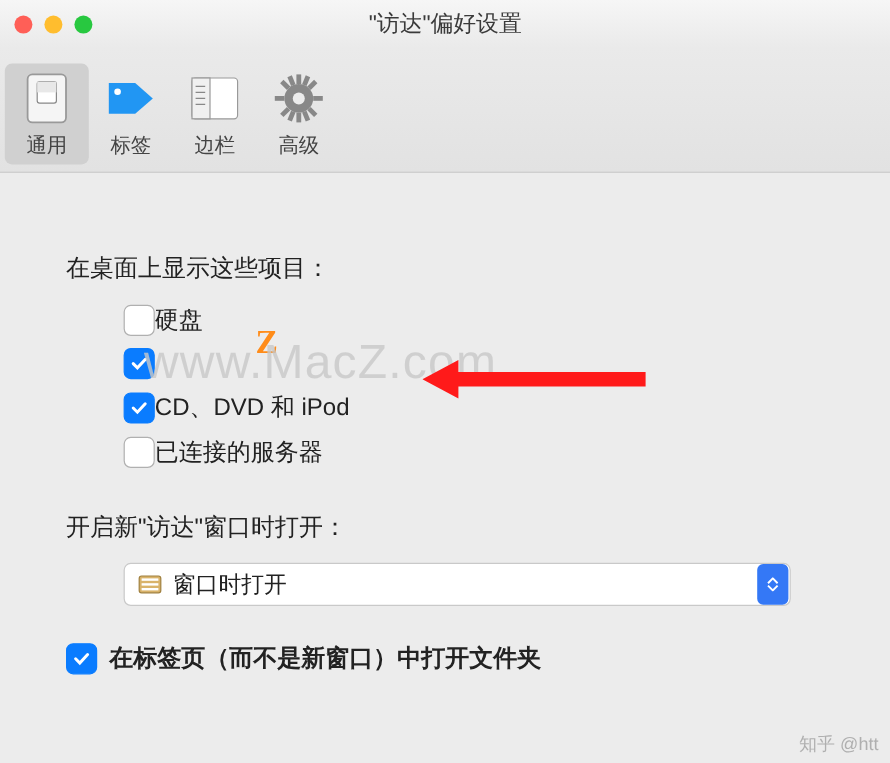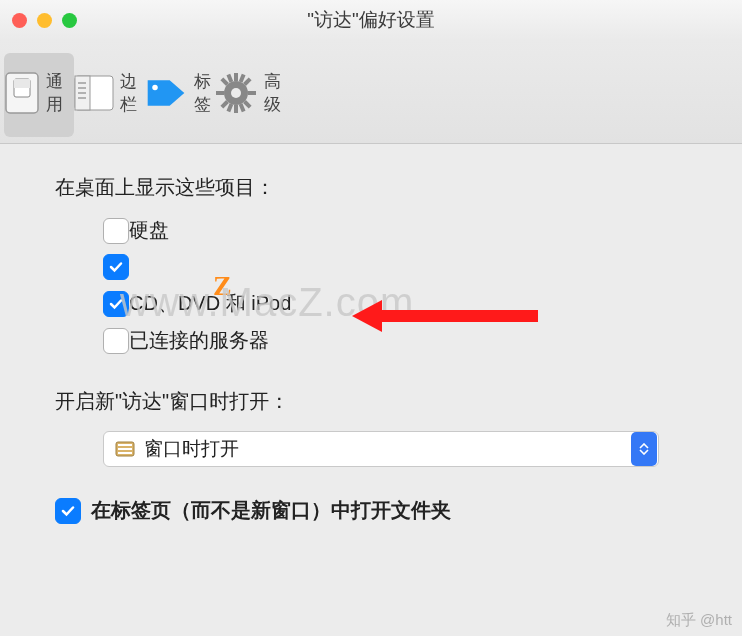--- a/index.html
+++ b/index.html
@@ -41,39 +41,40 @@
       background: linear-gradient(#eaeaea, #e2e2e2);
       border-bottom: 1px solid #c8c8c8;
       display: flex;
       align-items: flex-end;
       padding: 0 4px 6px 4px;
     }
     .tb-item {
       width: 70px;
       height: 84px;
       display: flex;
-      flex-direction: row;
+      flex-direction: column;
       align-items: center;
       justify-content: flex-end;
       gap: 6px;
       border-radius: 6px;
       cursor: pointer;
       padding-bottom: 4px;
     }
     .tb-item.selected { background: #d0d0d0; }
     .tb-icon { width: 44px; height: 44px; display: flex; align-items: center; justify-content: center; }
     .tb-label { font-size: 17px; color: #444; }
     
     .content {
       padding: 30px 40px 0 55px;
     }
     .section-label {
       font-size: 20px;
       color: #222;
       margin-bottom: 16px;
+      margin-top: 36px;
     }
     .check-list {
       margin-left: 48px;
       margin-bottom: 34px;
     }
     .check-row {
       display: flex;
       align-items: center;
       margin-bottom: 10px;
     }
@@ -169,39 +170,39 @@
       <svg width="36" height="44" viewBox="0 0 36 44">
         <rect x="2" y="2" width="32" height="40" rx="4" fill="#f5f5f5" stroke="#999" stroke-width="1.5"></rect>
         <rect x="10" y="8" width="16" height="18" rx="2" fill="#fff" stroke="#888"></rect>
         <rect x="10" y="8" width="16" height="9" fill="#e8e8e8"></rect>
       </svg>
     </div>
     <span class="tb-label">通用</span>
   </div>
   <div class="tb-item">
     <div class="tb-icon">
+      <svg width="48" height="36" viewBox="0 0 48 36">
+        <path d="M 4 4 L 28 4 L 44 18 L 28 32 L 4 32 Z" fill="#2196f3"></path>
+        <circle cx="12" cy="12" r="3" fill="#fff"></circle>
+      </svg>
+    </div>
+    <span class="tb-label">标签</span>
+  </div>
+  <div class="tb-item">
+    <div class="tb-icon">
       <svg width="40" height="36" viewBox="0 0 40 36">
         <rect x="1" y="1" width="38" height="34" rx="3" fill="#fff" stroke="#999"></rect>
         <rect x="1" y="1" width="15" height="34" fill="#f0f0f0" stroke="#999"></rect>
         <line x1="4" y1="8" x2="12" y2="8" stroke="#888" stroke-width="1.2"></line>
         <line x1="4" y1="13" x2="12" y2="13" stroke="#888" stroke-width="1.2"></line>
         <line x1="4" y1="18" x2="12" y2="18" stroke="#888" stroke-width="1.2"></line>
         <line x1="4" y1="23" x2="12" y2="23" stroke="#888" stroke-width="1.2"></line>
       </svg>
     </div>
     <span class="tb-label">边栏</span>
-  </div>
-  <div class="tb-item">
-    <div class="tb-icon">
-      <svg width="48" height="36" viewBox="0 0 48 36">
-        <path d="M 4 4 L 28 4 L 44 18 L 28 32 L 4 32 Z" fill="#2196f3"></path>
-        <circle cx="12" cy="12" r="3" fill="#fff"></circle>
-      </svg>
-    </div>
-    <span class="tb-label">标签</span>
   </div>
   <div class="tb-item">
     <div class="tb-icon">
       <svg width="44" height="44" viewBox="0 0 44 44">
         <g fill="#888">
           <circle cx="22" cy="22" r="12"></circle>
           <rect x="20" y="2" width="4" height="8"></rect>
           <rect x="20" y="34" width="4" height="8"></rect>
           <rect x="2" y="20" width="8" height="4"></rect>
           <rect x="34" y="20" width="8" height="4"></rect>

